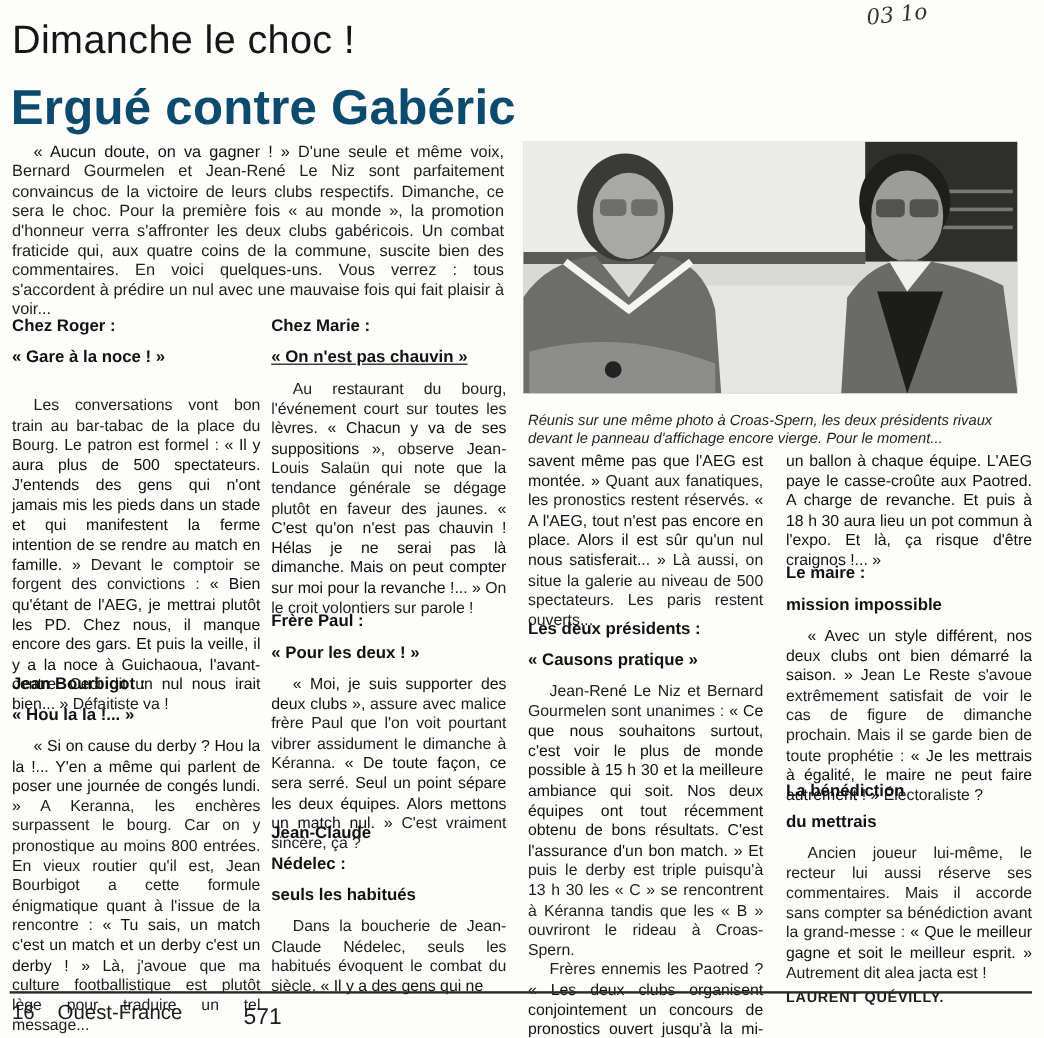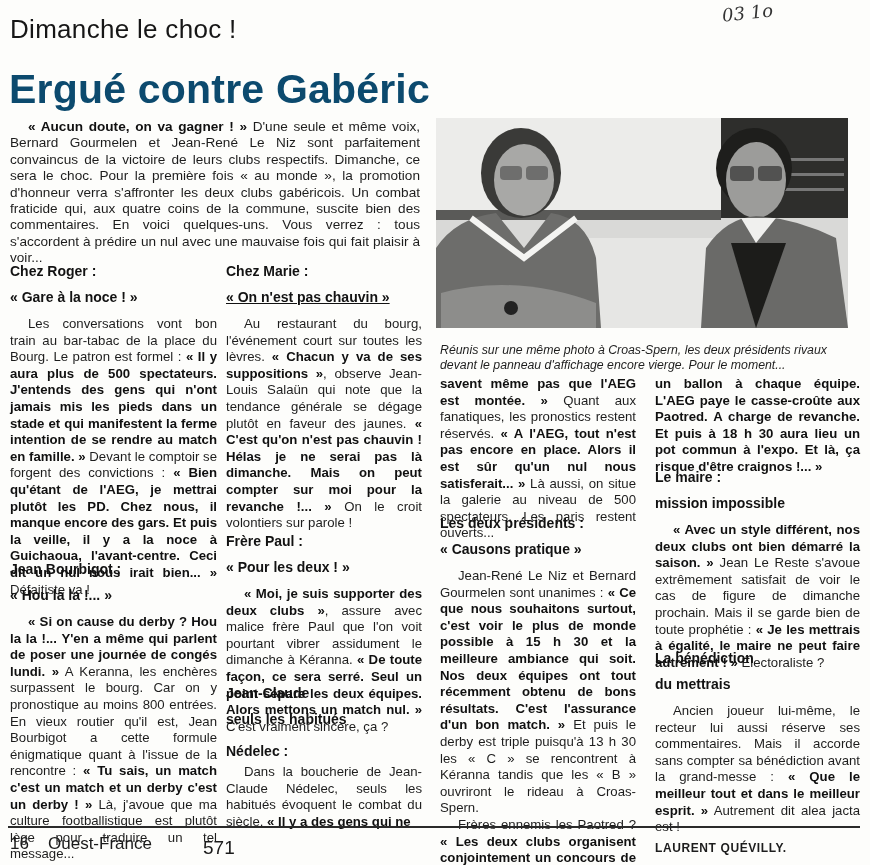--- a/index.html
+++ b/index.html
@@ -2,26 +2,26 @@
 <html><head>
   <meta charset="utf-8">
   <style>
     html, body { margin: 0; padding: 0; }
     body {
       width: 870px; height: 865px; position: relative; overflow: hidden;
       background: #fdfdfb; color: #1a1a1a;
       font-family: "Liberation Sans", sans-serif;
     }
     .abs { position: absolute; }
-    .kicker { left: 10px; top: 14px; font-size: 26px; font-weight: normal; letter-spacing: 0.3px; color: #161616; }
+    .kicker { left: 10px; top: 14px; font-size: 33px; font-weight: normal; letter-spacing: 0.3px; color: #161616; }
     .headline { left: 9px; top: 66px; font-size: 41px; font-weight: bold; letter-spacing: 0.2px; color: #0c4a6e; }
     .annot { left: 722px; top: 2px; font-family: "DejaVu Serif", serif; font-style: italic; font-size: 18px; color: #333; transform: rotate(-6deg); }
     .col { position: absolute; font-size: 13.2px; line-height: 16.6px; text-align: justify; color: #1d1d1d; }
     .col p { margin: 0; text-indent: 18px; }
-    .col b { font-weight: bold; color: #101010; }
+    .col b { font-weight: normal; color: #101010; }
     .h { font-weight: bold; font-size: 14px; line-height: 26px; margin: 0; text-align: left; color: #121212; }
     .lead { left: 10px; top: 119px; width: 410px; font-size: 13.6px; line-height: 16.4px; }
     .photo { left: 436px; top: 118px; width: 412px; height: 210px; background: #cfcfcf; overflow: hidden; }
     .caption { left: 440px; top: 343px; width: 420px; font-style: italic; font-size: 12.3px; line-height: 15px; color: #1e1e1e; }
     .rule { left: 8px; top: 826px; width: 852px; height: 2px; background: #2a2a2a; }
     .foot { top: 834px; font-size: 17px; color: #1a1a1a; }
     .sig { font-weight: bold; text-align: left; letter-spacing: 0.6px; font-size: 12px; margin-top: 4px; }
   </style>
 </head>
 <body>
@@ -60,46 +60,46 @@
     <rect x="322" y="48" width="24" height="15" rx="4" fill="#3a3a38" opacity="0.75"></rect>
     <path d="M265 210 L270 130 Q290 100 320 98 Q360 100 400 120 L412 210 Z" fill="#6a6a68"></path>
     <path d="M295 125 L320 210 L350 125 Z" fill="#1c1c1a"></path>
     <path d="M305 100 L320 125 L340 100 Z" fill="#f0f0ee"></path>
   </svg>
 </div>
 <div class="abs caption">Réunis sur une même photo à Croas-Spern, les deux présidents rivaux devant le panneau d'affichage encore vierge. Pour le moment...</div>
 
 <div class="col" style="left:10px; top:258px; width:207px;">
   <div class="h">Chez Roger :</div>
-  <div class="h" style="margin-bottom:6px;">« Gare à la noce ! »</div>
+  <div class="h" style="margin-bottom:20px;">« Gare à la noce ! »</div>
   <p><span>Les conversations vont bon train au bar-tabac de la place du Bourg. Le patron est formel : </span><b>« Il y aura plus de 500 spectateurs. J'entends des gens qui n'ont jamais mis les pieds dans un stade et qui manifestent la ferme intention de se rendre au match en famille. »</b><span> Devant le comptoir se forgent des convictions : </span><b>« Bien qu'étant de l'AEG, je mettrai plutôt les PD. Chez nous, il manque encore des gars. Et puis la veille, il y a la noce à Guichaoua, l'avant-centre. Ceci dit un nul nous irait bien... »</b><span> Défaitiste va !</span></p>
 </div>
 
 <div class="col" style="left:10px; top:556px; width:207px;">
   <div class="h">Jean Bourbigot :</div>
   <div class="h" style="margin-bottom:6px;">« Hou la la !... »</div>
   <p><b>« Si on cause du derby ? Hou la la !... Y'en a même qui parlent de poser une journée de congés lundi. »</b><span> A Keranna, les enchères surpassent le bourg. Car on y pronostique au moins 800 entrées. En vieux routier qu'il est, Jean Bourbigot a cette formule énigmatique quant à l'issue de la rencontre : </span><b>« Tu sais, un match c'est un match et un derby c'est un derby ! »</b><span> Là, j'avoue que ma culture footballistique est plutôt lège pour traduire un tel message...</span></p>
 </div>
 
 <div class="col" style="left:226px; top:258px; width:196px;">
   <div class="h">Chez Marie :</div>
   <div class="h" style="margin-bottom:6px;text-decoration:underline;">« On n'est pas chauvin »</div>
   <p><span>Au restaurant du bourg, l'événement court sur toutes les lèvres. </span><b>« Chacun y va de ses suppositions »</b><span>, observe Jean-Louis Salaün qui note que la tendance générale se dégage plutôt en faveur des jaunes. </span><b>« C'est qu'on n'est pas chauvin ! Hélas je ne serai pas là dimanche. Mais on peut compter sur moi pour la revanche !... »</b><span> On le croit volontiers sur parole !</span></p>
 </div>
 
-<div class="col" style="left:226px; top:528px; width:196px;">
+<div class="col" style="left:226px; top:504px; width:196px;">
   <div class="h">Frère Paul :</div>
   <div class="h" style="margin-bottom:6px;">« Pour les deux ! »</div>
   <p><b>« Moi, je suis supporter des deux clubs »</b><span>, assure avec malice frère Paul que l'on voit pourtant vibrer assidument le dimanche à Kéranna. </span><b>« De toute façon, ce sera serré. Seul un point sépare les deux équipes. Alors mettons un match nul. »</b><span> C'est vraiment sincère, ça ?</span></p>
 </div>
 
 <div class="col" style="left:226px; top:680px; width:196px;">
   <div class="h">Jean-Claude</div>
+  <div class="h">Nédelec :</div>
   <div class="h" style="margin-bottom:6px;">seuls les habitués</div>
-  <div class="h">Nédelec :</div>
   <p><span>Dans la boucherie de Jean-Claude Nédelec, seuls les habitués évoquent le combat du siècle. </span><b>« Il y a des gens qui ne</b></p>
 </div>
 
 <div class="col" style="left:440px; top:376px; width:196px;">
   <p style="text-indent:0;"><b>savent même pas que l'AEG est montée. »</b><span> Quant aux fanatiques, les pronostics restent réservés. </span><b>« A l'AEG, tout n'est pas encore en place. Alors il est sûr qu'un nul nous satisferait... »</b><span> Là aussi, on situe la galerie au niveau de 500 spectateurs. Les paris restent ouverts...</span></p>
 </div>
 
 <div class="col" style="left:440px; top:510px; width:196px;">
   <div class="h">Les deux présidents :</div>
   <div class="h" style="margin-bottom:6px;">« Causons pratique »</div>
@@ -113,20 +113,20 @@
 
 <div class="col" style="left:655px; top:464px; width:205px;">
   <div class="h">Le maire :</div>
   <div class="h" style="margin-bottom:6px;">mission impossible</div>
   <p><b>« Avec un style différent, nos deux clubs ont bien démarré la saison. »</b><span> Jean Le Reste s'avoue extrêmement satisfait de voir le cas de figure de dimanche prochain. Mais il se garde bien de toute prophétie : </span><b>« Je les mettrais à égalité, le maire ne peut faire autrement ! »</b><span> Électoraliste ?</span></p>
 </div>
 
 <div class="col" style="left:655px; top:645px; width:205px;">
   <div class="h">La bénédiction</div>
   <div class="h" style="margin-bottom:6px;">du mettrais</div>
-  <p><span>Ancien joueur lui-même, le recteur lui aussi réserve ses commentaires. Mais il accorde sans compter sa bénédiction avant la grand-messe : </span><b>« Que le meilleur tout et dans le meilleur esprit. »</b><span> Autrement dit alea jacta est !</span></p>
+  <p><span>Ancien joueur lui-même, le recteur lui aussi réserve ses commentaires. Mais il accorde sans compter sa bénédiction avant la grand-messe : </span><b>« Que le meilleur gagne et soit le meilleur esprit. »</b><span> Autrement dit alea jacta est !</span></p>
   <div class="sig">LAURENT QUÉVILLY.</div>
 </div>
 
 <div class="abs rule"></div>
 <div class="abs foot" style="left:10px;">16</div>
 <div class="abs foot" style="left:48px;">Ouest-France</div>
 <div class="abs foot" style="left:203px; font-size:19px; top:837px;">571</div>
 
 </body></html>

